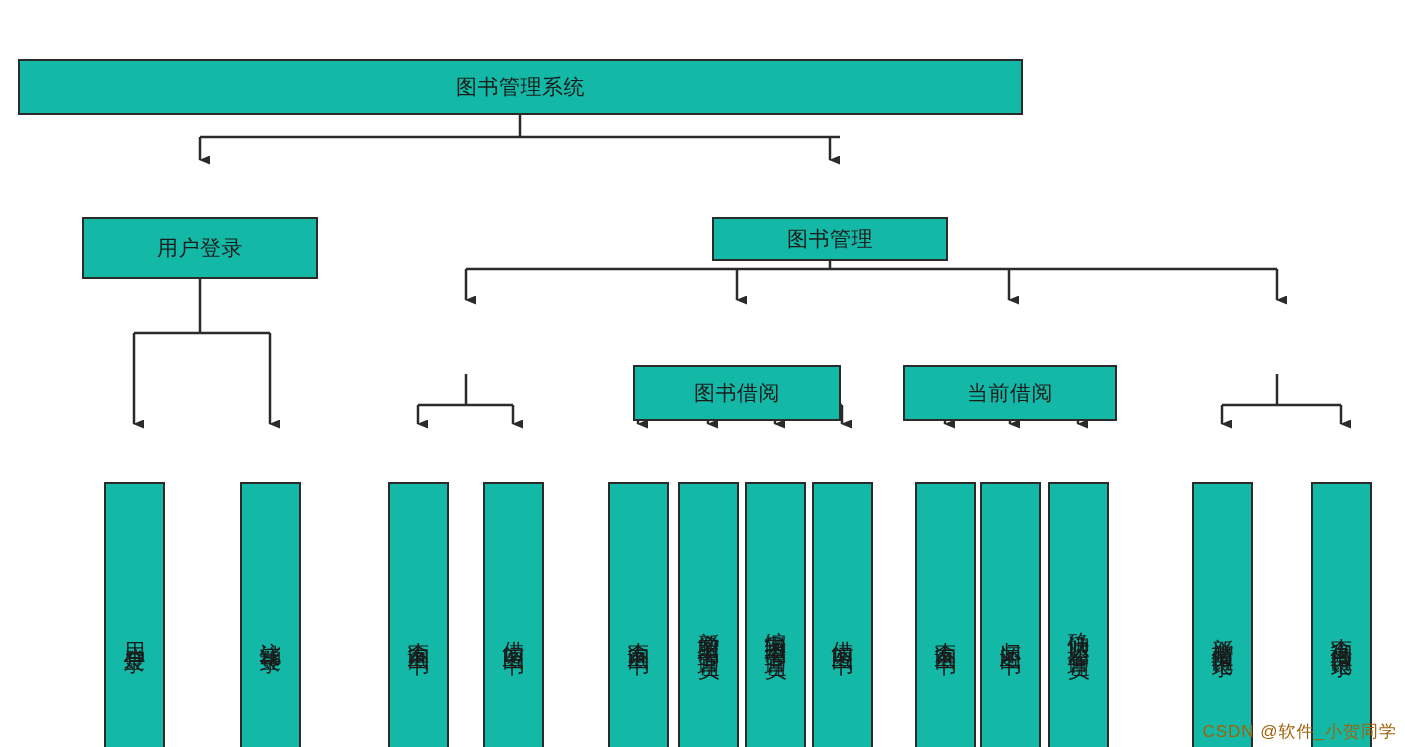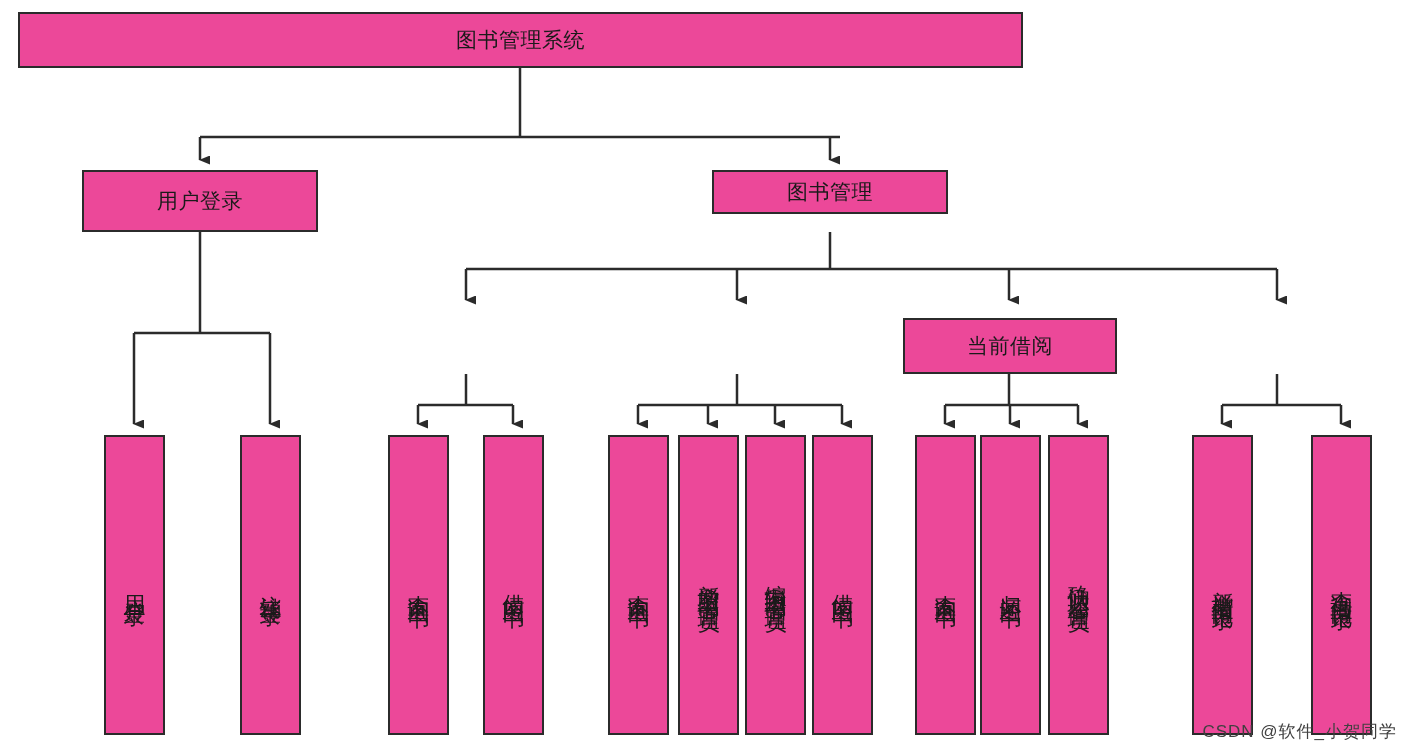--- a/index.html
+++ b/index.html
@@ -9,26 +9,27 @@
     background:#ffffff;
     font-family:"Liberation Sans","DejaVu Sans",sans-serif;
     overflow:hidden;
   }
   #diagram-root{position:relative;width:1405px;height:747px;}
   svg#edges{position:absolute;left:0;top:0;width:1405px;height:747px;}
 
   .node{
     position:absolute;
     box-sizing:border-box;
-    background:#ec4899;
+    background:#14b8a6;
     border:2.5px solid #2b2b2b;
     display:flex;
     align-items:center;
     justify-content:center;
     color:#1a1a1a;
+    margin-top:47px;
   }
   .node .label{
     display:block;
     text-align:center;
     line-height:1.18;
     letter-spacing:.5px;
   }
   .node.horizontal .label{
     writing-mode:horizontal-tb;
     font-size:21px;
@@ -45,21 +46,21 @@
     letter-spacing:4px;
     line-height:1;
     white-space:nowrap;
     max-height:288px;
   }
   #watermark{
     position:absolute;
     right:8px;
     bottom:4px;
     font-size:17px;
-    color:#404040;
+    color:#a16207;
     letter-spacing:1px;
     white-space:nowrap;
     pointer-events:none;
   }
 </style>
 </head>
 <body>
 
 <div id="diagram-root">
 
@@ -117,20 +118,23 @@
     <span class="label">图书管理系统</span>
   </div>
 
   <div class="node horizontal" style="left:82px;top:170px;width:236px;height:62px;">
     <span class="label">用户登录</span>
   </div>
   <div class="node horizontal" style="left:712px;top:170px;width:236px;height:44px;">
     <span class="label">图书管理</span>
   </div>
 
+  <div class="node horizontal" style="left:633px;top:318px;width:208px;height:56px;">
+    <span class="label">图书借阅</span>
+  </div>
   <div class="node horizontal" style="left:903px;top:318px;width:214px;height:56px;">
     <span class="label">当前借阅</span>
   </div>
 
   <div class="node vertical" style="left:104px;top:435px;width:61px;height:300px;">
     <span class="label">用户登录</span>
   </div>
   <div class="node vertical" style="left:240px;top:435px;width:61px;height:300px;">
     <span class="label">注销登录</span>
   </div>

